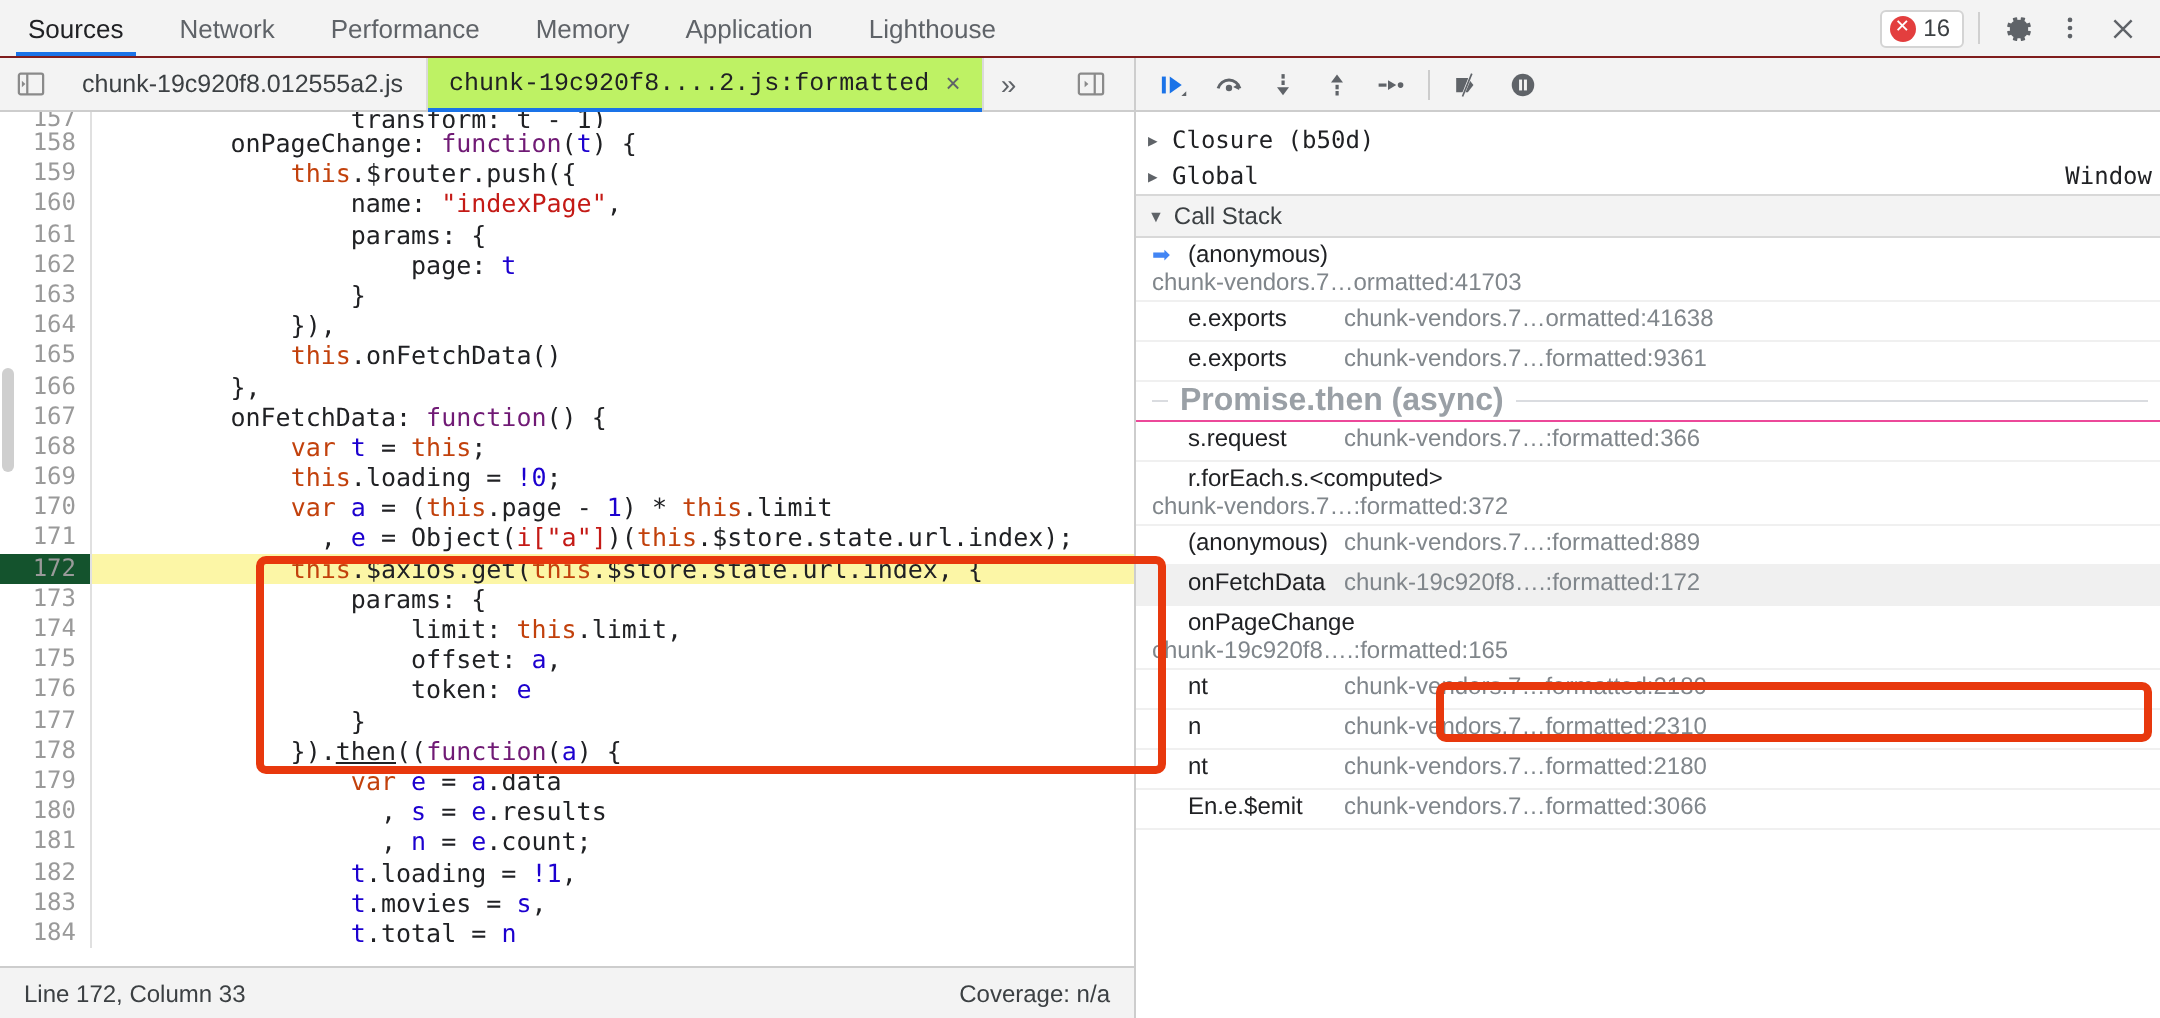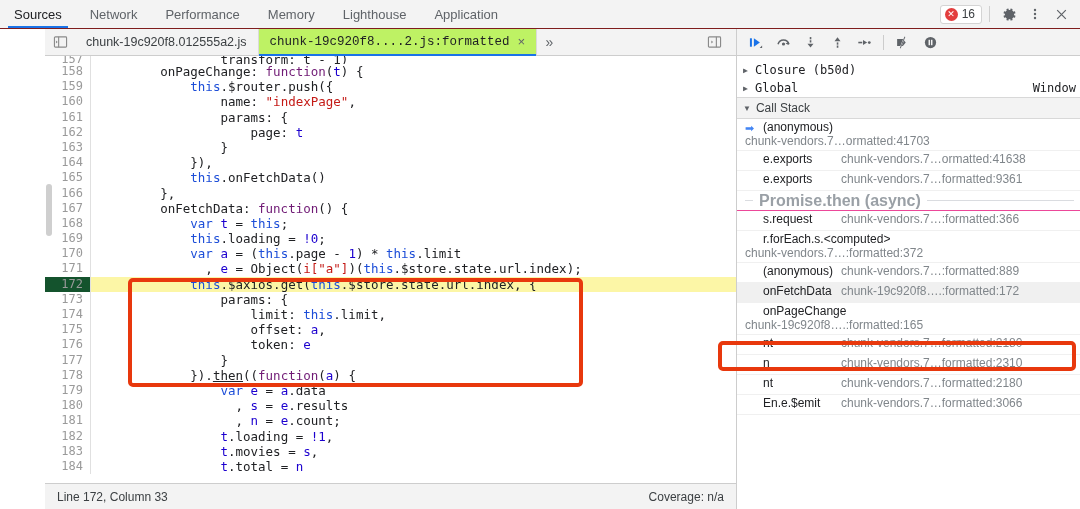--- a/index.html
+++ b/index.html
@@ -58,22 +58,22 @@
   }
   .tb-sep { width: 1px; height: 16px; background: #d0d0d0; margin: 0 5px; }
   .tb-icon {
     width: 24px; height: 24px;
     display: flex; align-items: center; justify-content: center;
     cursor: pointer; color: #5f6368;
   }
 
   
   .body-row { flex: 1; display: flex; min-height: 0; }
-  .left-col { width: 737px; display: flex; flex-direction: column; min-width: 0;
-              border-right: 1px solid #cdcdcd; padding-left: 45px; }
+  .left-col { width: 568px; display: flex; flex-direction: column; min-width: 0;
+              border-right: 1px solid #cdcdcd; }
 
   
   .file-tabs {
     height: 27px; min-height: 27px;
     display: flex; align-items: stretch;
     background: #f3f3f3;
     border-bottom: 1px solid #cdcdcd;
   }
   .navtoggle { width: 30px; display: flex; align-items: center; justify-content: center; cursor: pointer; }
   .ft {
@@ -113,21 +113,21 @@
   .ln-row.exec { background: #fcf6a6; }
   .gutter {
     width: 46px; min-width: 46px; text-align: right; padding-right: 7px;
     color: #9a9a9a; border-right: 1px solid #e0e0e0;
     background: transparent; height: 15.2px; line-height: 15.2px;
     font-size: 12px;
   }
   .ln-row.exec .gutter { background: #14532d; }
   .ln-row.exec .ltxt { background: transparent; }
   .ltxt { padding-left: 9px; flex: 1; overflow: hidden; height: 15.2px; line-height: 15.2px; }
-  .k-def  { color: #1d4ed8; }    
+  .k-def  { color: #c2410c; }    
   .k-fn   { color: #701a75; }
   .k-str  { color: #c41a16; }
   .k-num  { color: #1c00cf; }
   .k-var  { color: #1c00cf; }
   .k-pln  { color: #202124; }
   .k-under { text-decoration: underline; }
 
   
   .ed-status {
     height: 26px; min-height: 26px;
@@ -206,22 +206,22 @@
 <body>
 
 <div id="app">
 
   <div class="panel-tabs">
     <div id="panel-tabs-host" style="display:flex;align-items:stretch;">
         <div class="panel-tab selected">Sources</div>
         <div class="panel-tab">Network</div>
         <div class="panel-tab">Performance</div>
         <div class="panel-tab">Memory</div>
+        <div class="panel-tab">Application</div>
         <div class="panel-tab">Lighthouse</div>
-        <div class="panel-tab">Application</div>
       </div>
     <div class="tabs-right">
       <div class="err-badge">
         <span class="err-dot">✕</span>
         <span>16</span>
       </div>
       <div class="tb-sep"></div>
       <div class="tb-icon">
         <svg width="15" height="15" viewBox="0 0 16 16" fill="currentColor">
             <path d="M8 5.2A2.8 2.8 0 1 0 8 10.8 2.8 2.8 0 1 0 8 5.2zm0 4.3A1.5 1.5 0 1 1 8 6.5a1.5 1.5 0 0 1 0 3zM14 9.1l-1.2-.2a4.8 4.8 0 0 0 0-1.8L14 6.9a.4.4 0 0 0 .3-.5l-.4-1.5a.4.4 0 0 0-.5-.3l-1.2.4a4.8 4.8 0 0 0-1.3-1.3l.4-1.2a.4.4 0 0 0-.3-.5L9.5 1.7a.4.4 0 0 0-.5.3l-.2 1.2a4.8 4.8 0 0 0-1.6 0L7 2a.4.4 0 0 0-.5-.3L5 2.1a.4.4 0 0 0-.3.5l.4 1.2a4.8 4.8 0 0 0-1.3 1.3L2.6 4.6a.4.4 0 0 0-.5.3l-.4 1.5a.4.4 0 0 0 .3.5l1.2.2a4.8 4.8 0 0 0 0 1.8l-1.2.2a.4.4 0 0 0-.3.5l.4 1.5a.4.4 0 0 0 .5.3l1.2-.4a4.8 4.8 0 0 0 1.3 1.3l-.4 1.2a.4.4 0 0 0 .3.5l1.5.4a.4.4 0 0 0 .5-.3l.2-1.2a4.8 4.8 0 0 0 1.6 0l.2 1.2a.4.4 0 0 0 .5.3l1.5-.4a.4.4 0 0 0 .3-.5l-.4-1.2a4.8 4.8 0 0 0 1.3-1.3l1.2.4a.4.4 0 0 0 .5-.3l.4-1.5a.4.4 0 0 0-.3-.5z"></path>

